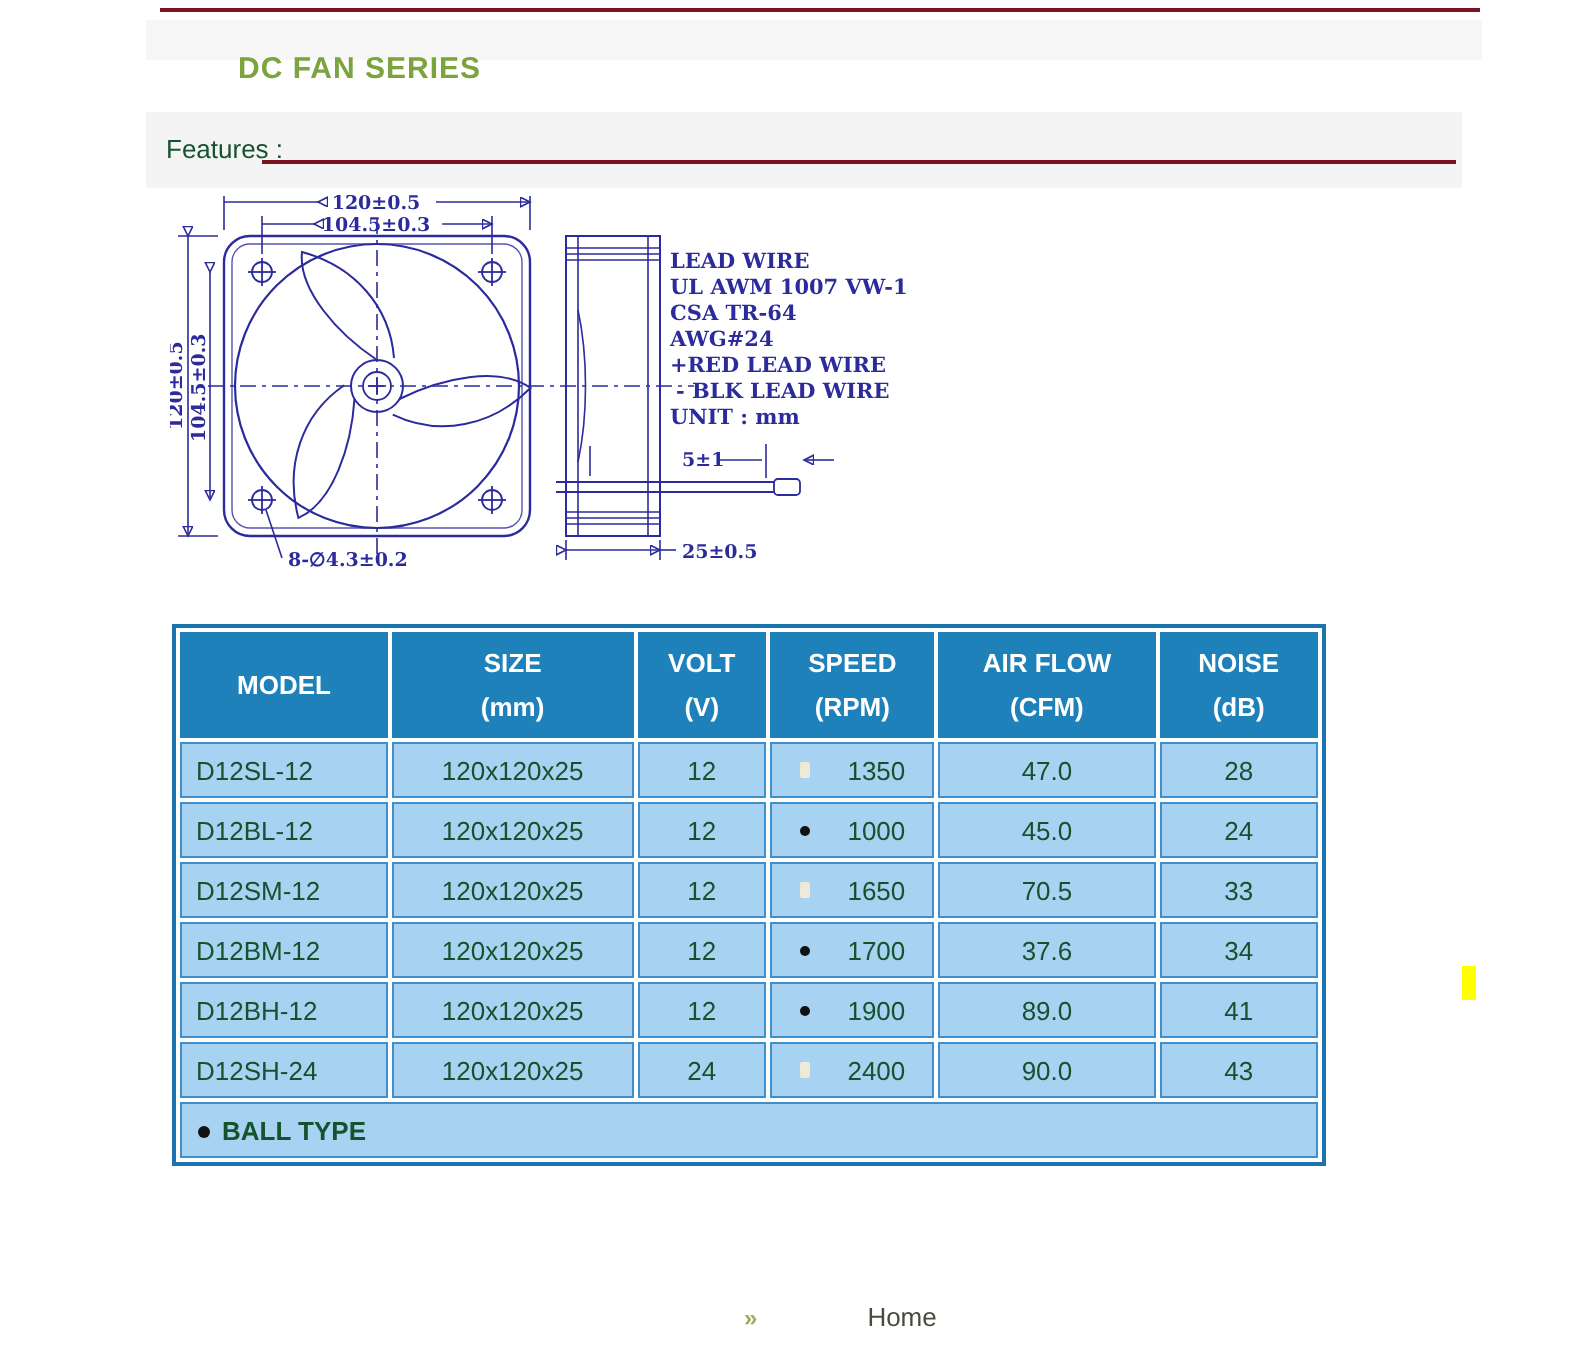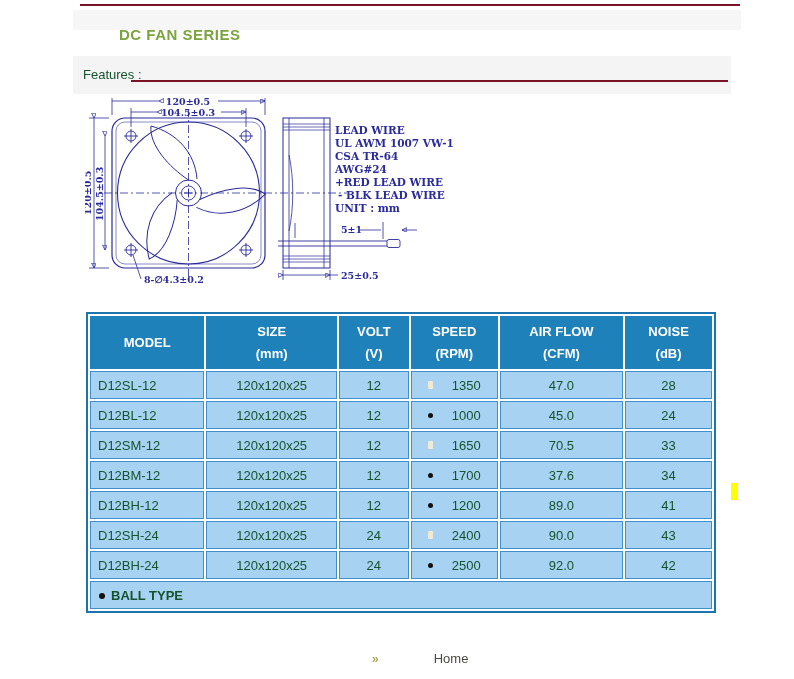--- a/index.html
+++ b/index.html
@@ -16,21 +16,21 @@
 
   
   .diagram{left:85px; top:93px;}
   .diagram text{font-family:"DejaVu Serif", serif; font-weight:bold; fill:#2b2b9b;}
   .dim{font-size:9.5px;}
   .note{font-size:10.5px;}
   .diagram path,.diagram rect,.diagram circle,.diagram line,.diagram polyline{stroke:#2b2b9b; fill:none;}
 
   
   .spec-table-wrap{left:86px; top:312px;}
-  table.spec{border-collapse:separate; border-spacing:2px; background:#fff; border:2px solid #1b74ae; width:630px;}
+  table.spec{border-collapse:separate; border-spacing:2px; background:#fff; border:2px solid #1b74ae; width:577px;}
   table.spec th{background:#1f81ba; color:#fff; font-size:13px; font-weight:bold; text-align:center; height:53px; padding:0 4px;}
   table.spec th .unit:empty{display:none;}
   table.spec th .lbl, table.spec th .unit{line-height:22px;}
   table.spec td{background:#a8d2f2; border:1px solid #3f8fcc; color:#14532d; font-size:13px; height:26px; padding:0 4px; text-align:center;}
   table.spec td.model{text-align:left; padding-left:7px;}
   table.spec td.speed .cellflex{display:flex; align-items:center; justify-content:center; gap:19px;}
   .mark{display:inline-block;}
   .mark.ball{width:5px; height:5px; border-radius:50%; background:#111;}
   .mark.sleeve{width:5px; height:8px; background:#eeead5; border-radius:1px;}
   td.ball-note{font-weight:bold; text-align:left !important; padding-left:8px !important;}
@@ -251,51 +251,38 @@
     <td>37.6</td>
     <td>34</td>
   </tr>
         <tr>
     <td class="model">D12BH-12</td>
     <td>120x120x25</td>
     <td>12</td>
     <td class="speed">
       <span class="cellflex">
               <span class="mark ball"></span>
-              <span>1200</span>
+              <span>1900</span>
             </span>
     </td>
     <td>89.0</td>
     <td>41</td>
   </tr>
         <tr>
     <td class="model">D12SH-24</td>
     <td>120x120x25</td>
     <td>24</td>
     <td class="speed">
       <span class="cellflex">
               <span class="mark sleeve"></span>
               <span>2400</span>
             </span>
     </td>
     <td>90.0</td>
     <td>43</td>
-  </tr>
-        <tr>
-    <td class="model">D12BH-24</td>
-    <td>120x120x25</td>
-    <td>24</td>
-    <td class="speed">
-      <span class="cellflex">
-              <span class="mark ball"></span>
-              <span>2500</span>
-            </span>
-    </td>
-    <td>92.0</td>
-    <td>42</td>
   </tr>
       </tbody>
     <tfoot>
       <tr>
         <td colspan="6" class="ball-note">
           <span class="dot"></span><span>BALL TYPE</span>
         </td>
       </tr>
     </tfoot>
   </table>

